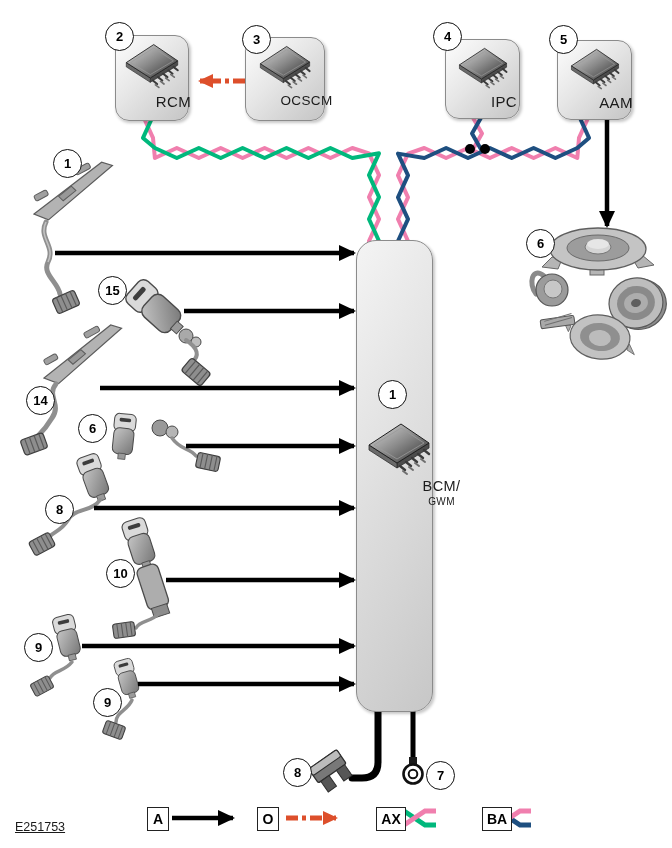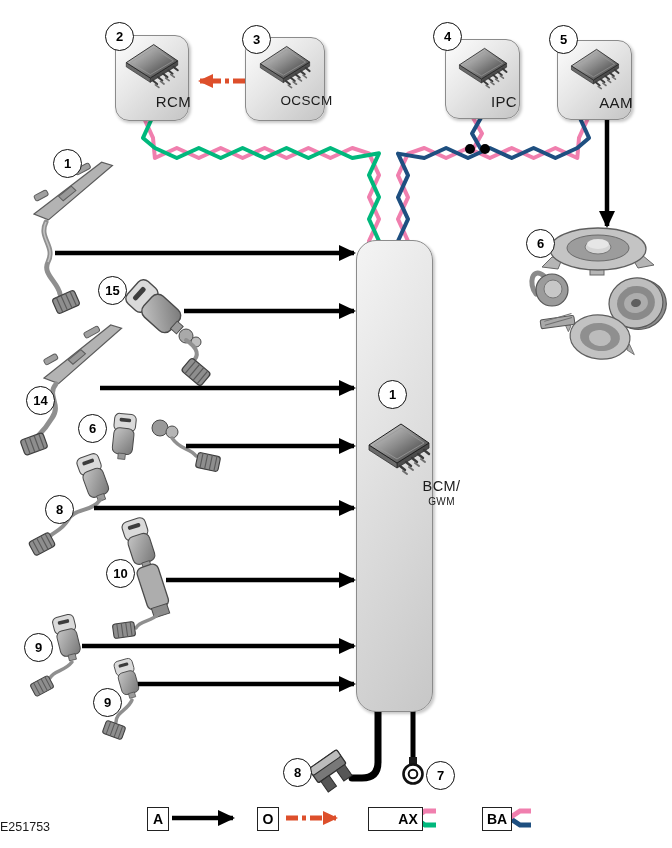--- a/index.html
+++ b/index.html
@@ -13,21 +13,21 @@
   .module .chipwrap{margin-top:6px;}
   .module .label{font-weight:normal;font-size:15px;color:#1b1b1b;letter-spacing:.4px;line-height:1.05;margin-left:43px;}
   .module.bcm{border-radius:20px;background:linear-gradient(120deg,#f4f4f4 0%,#e2e2e2 40%,#c7c7c7 100%);}
   .bcm-inner{position:absolute;left:4px;width:100%;text-align:center;}
   .badge{position:absolute;width:27px;height:27px;border:1.7px solid #101010;border-radius:50%;
          background:#fff;display:flex;align-items:center;justify-content:center;
          font-weight:bold;font-size:13px;color:#000;z-index:5;}
   .lgbox{position:absolute;top:807px;height:22px;border:1.3px solid #222;background:#fff;
          display:flex;align-items:center;justify-content:center;font-weight:bold;
          font-size:14px;color:#000;z-index:4;}
-  .figcode{position:absolute;left:0;top:820px;font-size:12.5px;color:#1a1a1a;z-index:4;}
+  .figcode{position:absolute;left:15px;top:820px;font-size:12.5px;color:#1a1a1a;z-index:4;text-decoration:underline;}
 </style>
 </head>
 <body>
 
 <div id="stage">
 
   <svg id="diagram-svg" width="672" height="848" viewBox="0 0 672 848">
     <defs>
       <linearGradient id="chipGrad" x1="0" y1="0" x2="1" y2="1">
         <stop offset="0" stop-color="#dcdcdc"></stop>
@@ -282,17 +282,17 @@
   <div class="badge" style="left:24px;top:633px;">9</div>
   <div class="badge" style="left:106px;top:559px;">10</div>
   <div class="badge" style="left:45px;top:495px;">8</div>
   <div class="badge" style="left:78px;top:414px;">6</div>
   <div class="badge" style="left:26px;top:386px;">14</div>
   <div class="badge" style="left:98px;top:276px;">15</div>
   <div class="badge" style="left:53px;top:149px;">1</div>
 
   <div class="lgbox" style="left:147px;width:20px;">A</div>
   <div class="lgbox" style="left:257px;width:20px;">O</div>
-  <div class="lgbox" style="left:368px;width:28px;padding-left:25px;">AX</div>
+  <div class="lgbox" style="left:376px;width:28px;">AX</div>
   <div class="lgbox" style="left:482px;width:28px;">BA</div>
 
   <div class="figcode">E251753</div>
 </div>
 
 </body></html>

